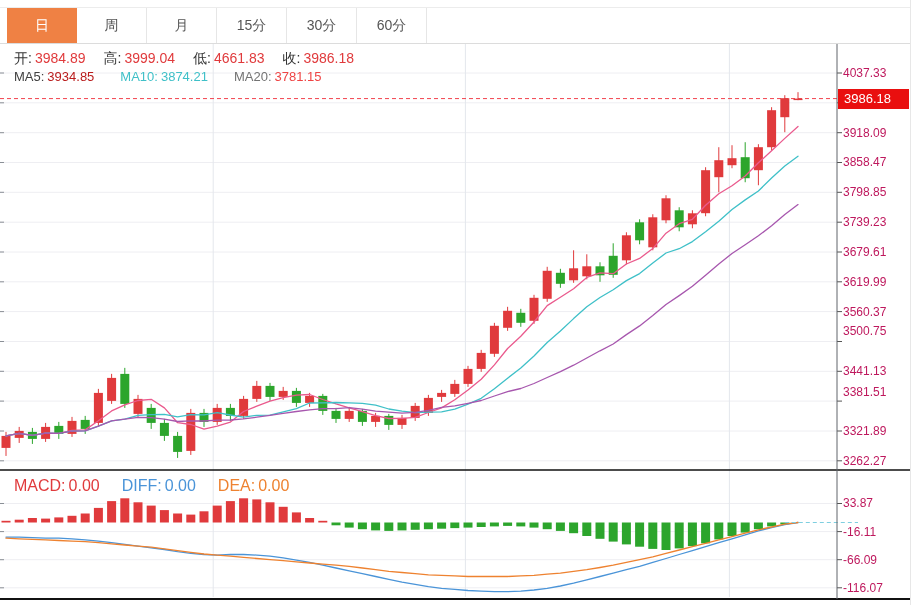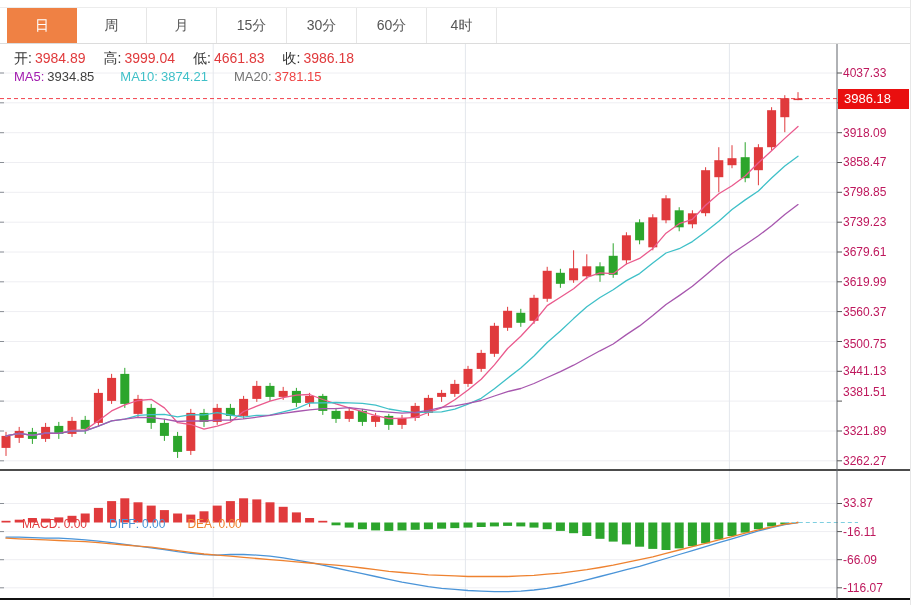--- a/index.html
+++ b/index.html
@@ -11,21 +11,21 @@
   .tab{width:70px;height:35px;display:flex;align-items:center;justify-content:center;
        font-size:14px;color:#555;background:#fff;border-right:1px solid #e6e6e6;cursor:pointer;box-sizing:border-box;}
   .tab:first-child{border-left:1px solid #e6e6e6;}
   .tab.active{background:#ef8144;color:#fff;border-left-color:#ef8144;border-right-color:#ef8144;}
   .quote-row{position:absolute;top:50px;left:14px;display:flex;font-size:14px;white-space:nowrap;}
   .qitem{margin-right:18px;}
   .qlabel{color:#333;}
   .qvalue{color:#e03a3c;margin-left:3px;}
   .ma-row{position:absolute;top:69px;left:14px;display:flex;font-size:13px;white-space:nowrap;}
   .maitem{margin-right:26px;}
-  .macd-row{position:absolute;top:477px;left:22px;display:flex;font-size:12px;white-space:nowrap;margin-top:40px;}
+  .macd-row{position:absolute;top:477px;left:14px;display:flex;font-size:16px;white-space:nowrap;}
   .mditem{margin-right:22px;}
   .axis-label{position:absolute;left:843px;width:64px;font-size:12px;color:#be185d;line-height:16px;}
   .price-tag{position:absolute;left:838px;width:71px;height:20px;background:#e90f0f;color:#fff;
              font-size:13px;line-height:20px;padding-left:6px;box-sizing:border-box;z-index:5;}
   svg{position:absolute;top:0;left:0;}
 </style>
 </head>
 <body>
 
 <div class="page">
@@ -41,23 +41,20 @@
         <span>月</span>
       </div>
       <div class="tab">
         <span>15分</span>
       </div>
       <div class="tab">
         <span>30分</span>
       </div>
       <div class="tab">
         <span>60分</span>
-      </div>
-      <div class="tab">
-        <span>4时</span>
       </div>
     </div>
   <div class="tabline"></div>
 
   <svg id="chart-svg" width="911" height="605">
       <line x1="0" y1="73" x2="837" y2="73" stroke="#eeeef2" stroke-width="1"></line>
       <line x1="0" y1="73" x2="4" y2="73" stroke="#8a8f96" stroke-width="1"></line>
       <line x1="837" y1="73" x2="842" y2="73" stroke="#555" stroke-width="1"></line>
       <line x1="0" y1="102.8" x2="837" y2="102.8" stroke="#eeeef2" stroke-width="1"></line>
       <line x1="0" y1="102.8" x2="4" y2="102.8" stroke="#8a8f96" stroke-width="1"></line>
@@ -307,40 +304,40 @@
       <line x1="837" y1="44" x2="837" y2="599" stroke="#60646a" stroke-width="1"></line>
     </svg>
 
   <div class="quote-row">
       <span class="qitem"><span class="qlabel">开:</span><span class="qvalue">3984.89</span></span>
       <span class="qitem"><span class="qlabel">高:</span><span class="qvalue">3999.04</span></span>
       <span class="qitem"><span class="qlabel">低:</span><span class="qvalue">4661.83</span></span>
       <span class="qitem"><span class="qlabel">收:</span><span class="qvalue">3986.18</span></span>
     </div>
   <div class="ma-row">
-      <span class="maitem"><span class="qlabel" style="color: #a21caf;">MA5:</span><span class="qvalue" style="color: #404040;">3934.85</span></span>
+      <span class="maitem"><span class="qlabel" style="color: #404040;">MA5:</span><span class="qvalue" style="color: #b91c1c;">3934.85</span></span>
       <span class="maitem"><span class="qlabel" style="color: rgb(63, 192, 200);">MA10:</span><span class="qvalue" style="color: rgb(63, 192, 200);">3874.21</span></span>
       <span class="maitem"><span class="qlabel" style="color: #737373;">MA20:</span><span class="qvalue" style="color: #ef4444;">3781.15</span></span>
     </div>
   <div class="macd-row">
       <span class="mditem"><span class="qlabel" style="color: rgb(224, 58, 60);">MACD:</span><span class="qvalue" style="color: rgb(224, 58, 60);">0.00</span></span>
       <span class="mditem"><span class="qlabel" style="color: rgb(74, 148, 216);">DIFF:</span><span class="qvalue" style="color: rgb(74, 148, 216);">0.00</span></span>
       <span class="mditem"><span class="qlabel" style="color: rgb(238, 130, 48);">DEA:</span><span class="qvalue" style="color: rgb(238, 130, 48);">0.00</span></span>
     </div>
 
   <div id="price-labels">
       <div class="axis-label" style="top: 65px;">4037.33</div>
       <div class="axis-label" style="top: 124.662px;">3918.09</div>
       <div class="axis-label" style="top: 154.492px;">3858.47</div>
       <div class="axis-label" style="top: 184.323px;">3798.85</div>
       <div class="axis-label" style="top: 214.154px;">3739.23</div>
       <div class="axis-label" style="top: 243.985px;">3679.61</div>
       <div class="axis-label" style="top: 273.815px;">3619.99</div>
       <div class="axis-label" style="top: 303.646px;">3560.37</div>
-      <div class="axis-label" style="top: 336px;">3500.75</div>
+      <div class="axis-label" style="top: 323px;">3500.75</div>
       <div class="axis-label" style="top: 363.308px;">3441.13</div>
       <div class="axis-label" style="top: 384px;">3381.51</div>
       <div class="axis-label" style="top: 422.969px;">3321.89</div>
       <div class="axis-label" style="top: 452.8px;">3262.27</div>
     </div>
   <div id="macd-labels">
       <div class="axis-label" style="top: 495.458px;">33.87</div>
       <div class="axis-label" style="top: 523.557px;">-16.11</div>
       <div class="axis-label" style="top: 551.656px;">-66.09</div>
       <div class="axis-label" style="top: 579.755px;">-116.07</div>

